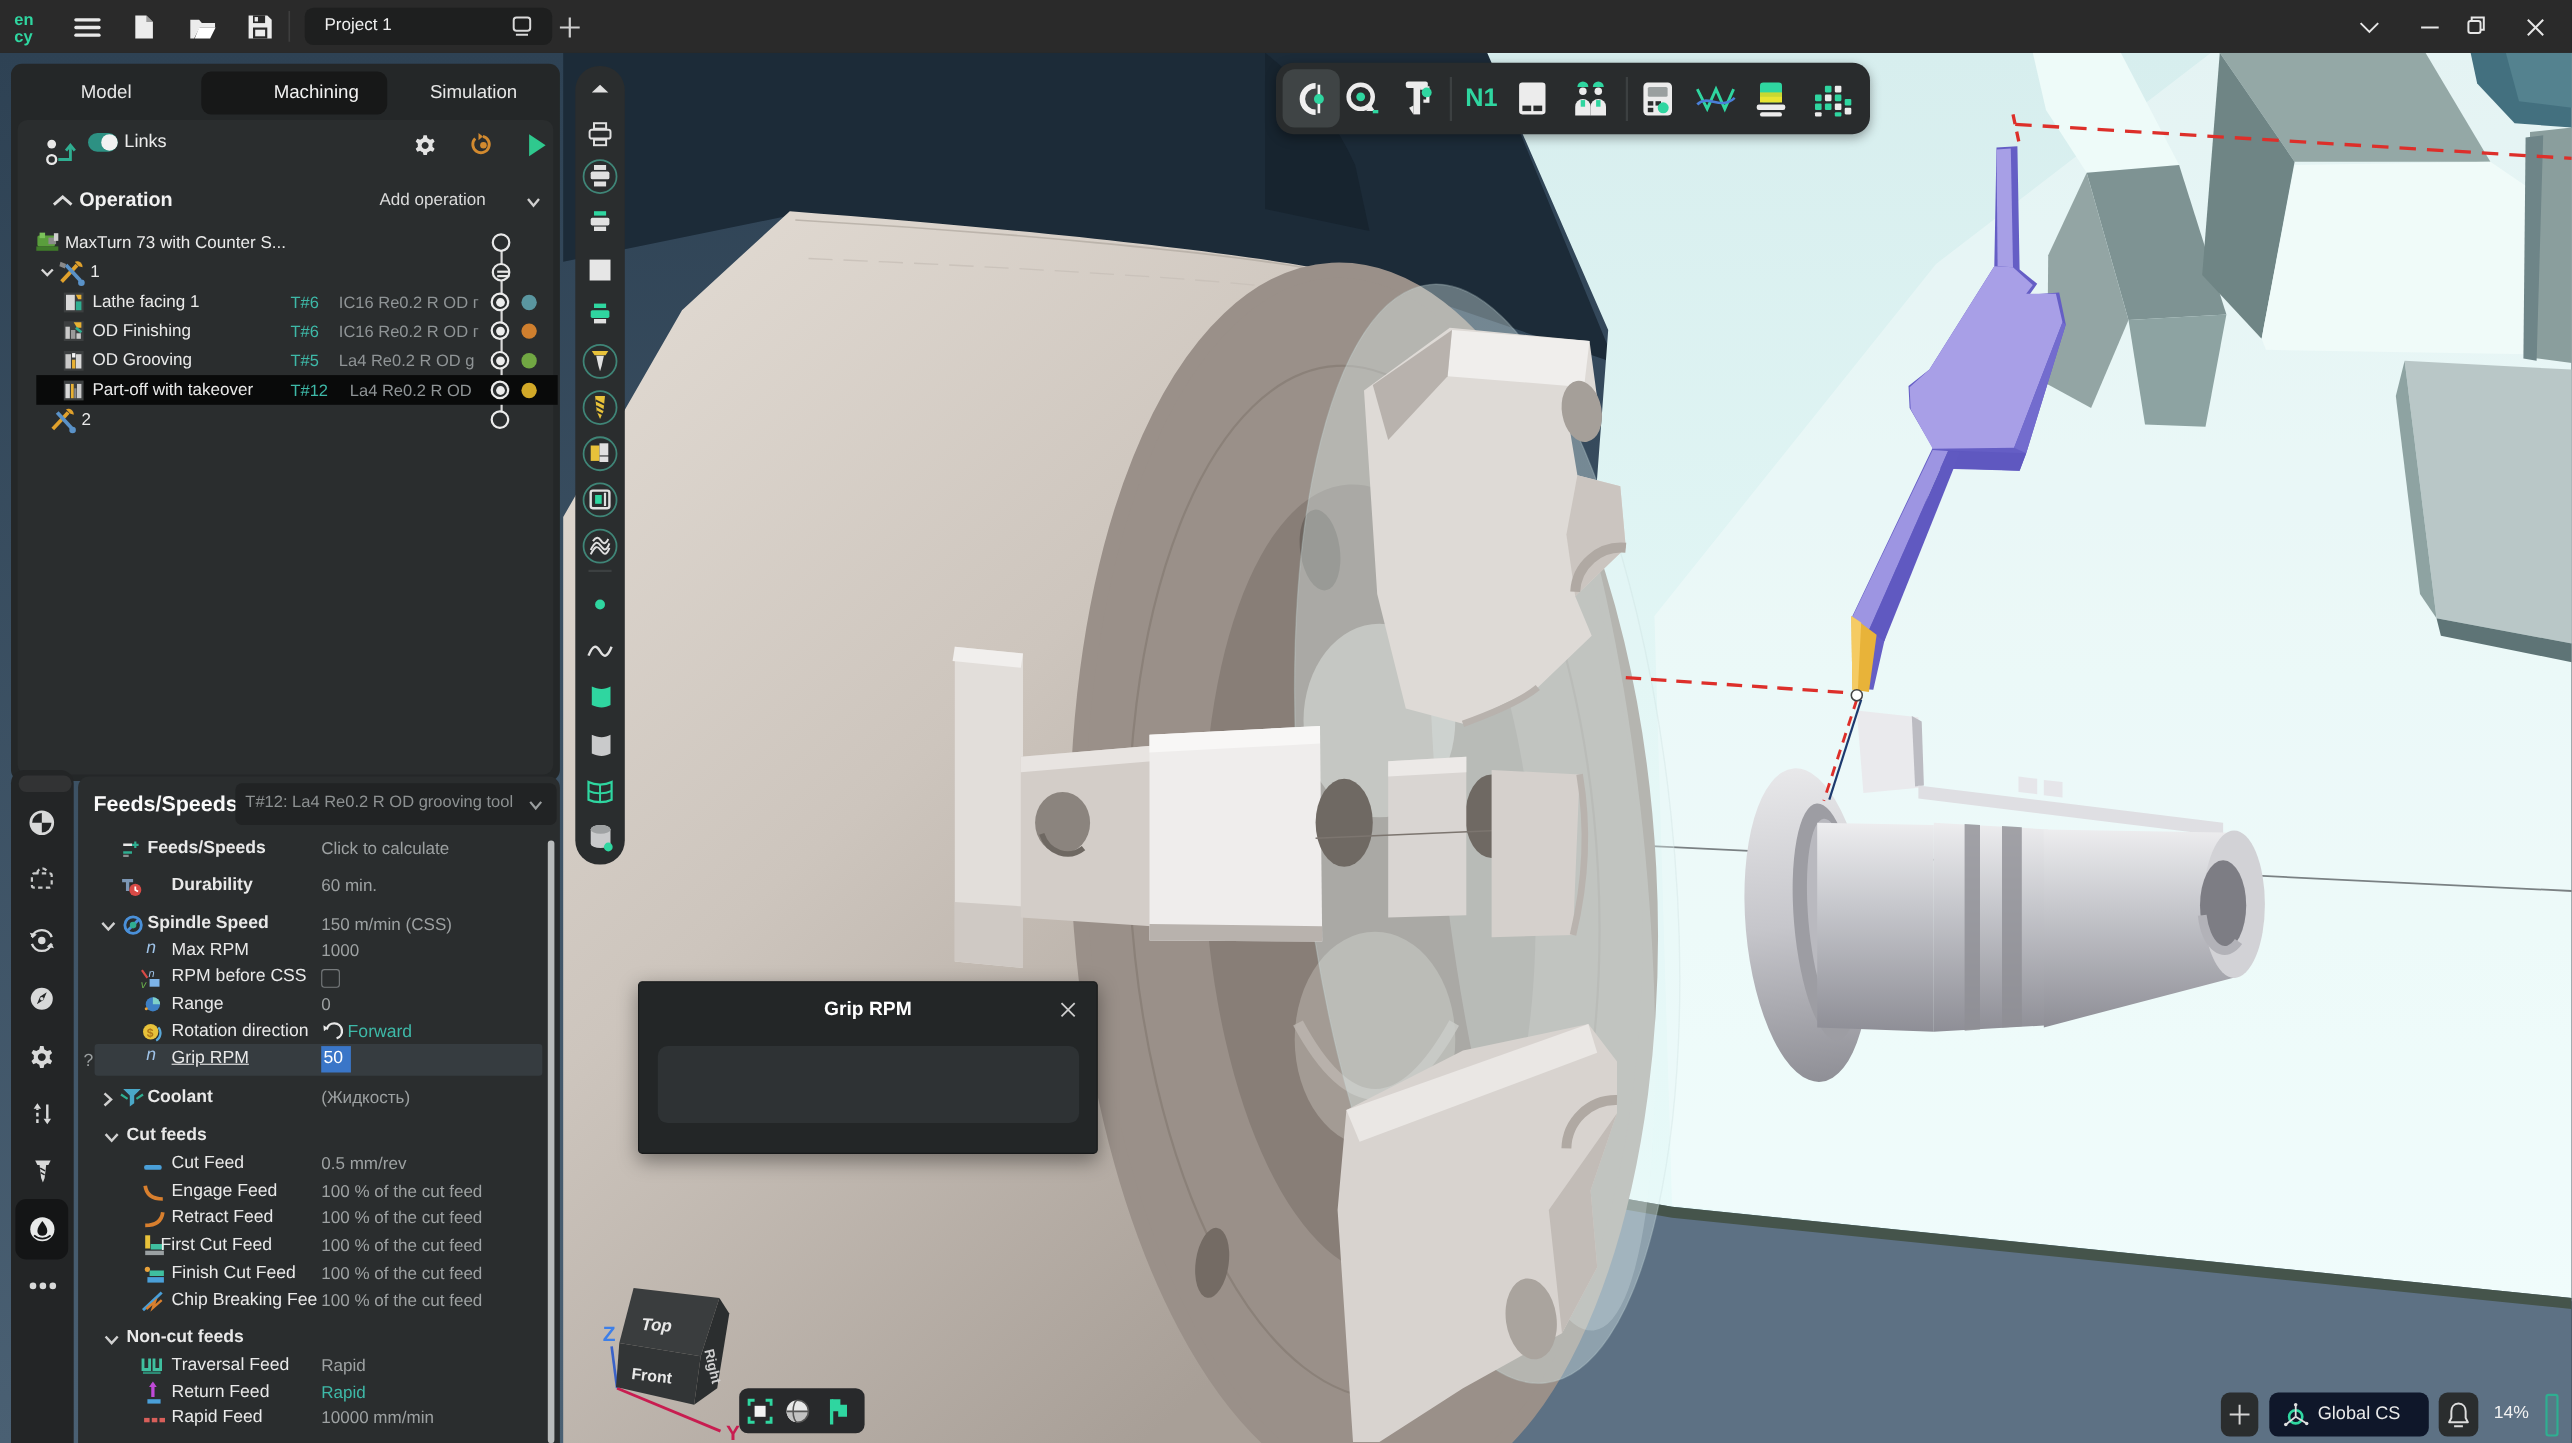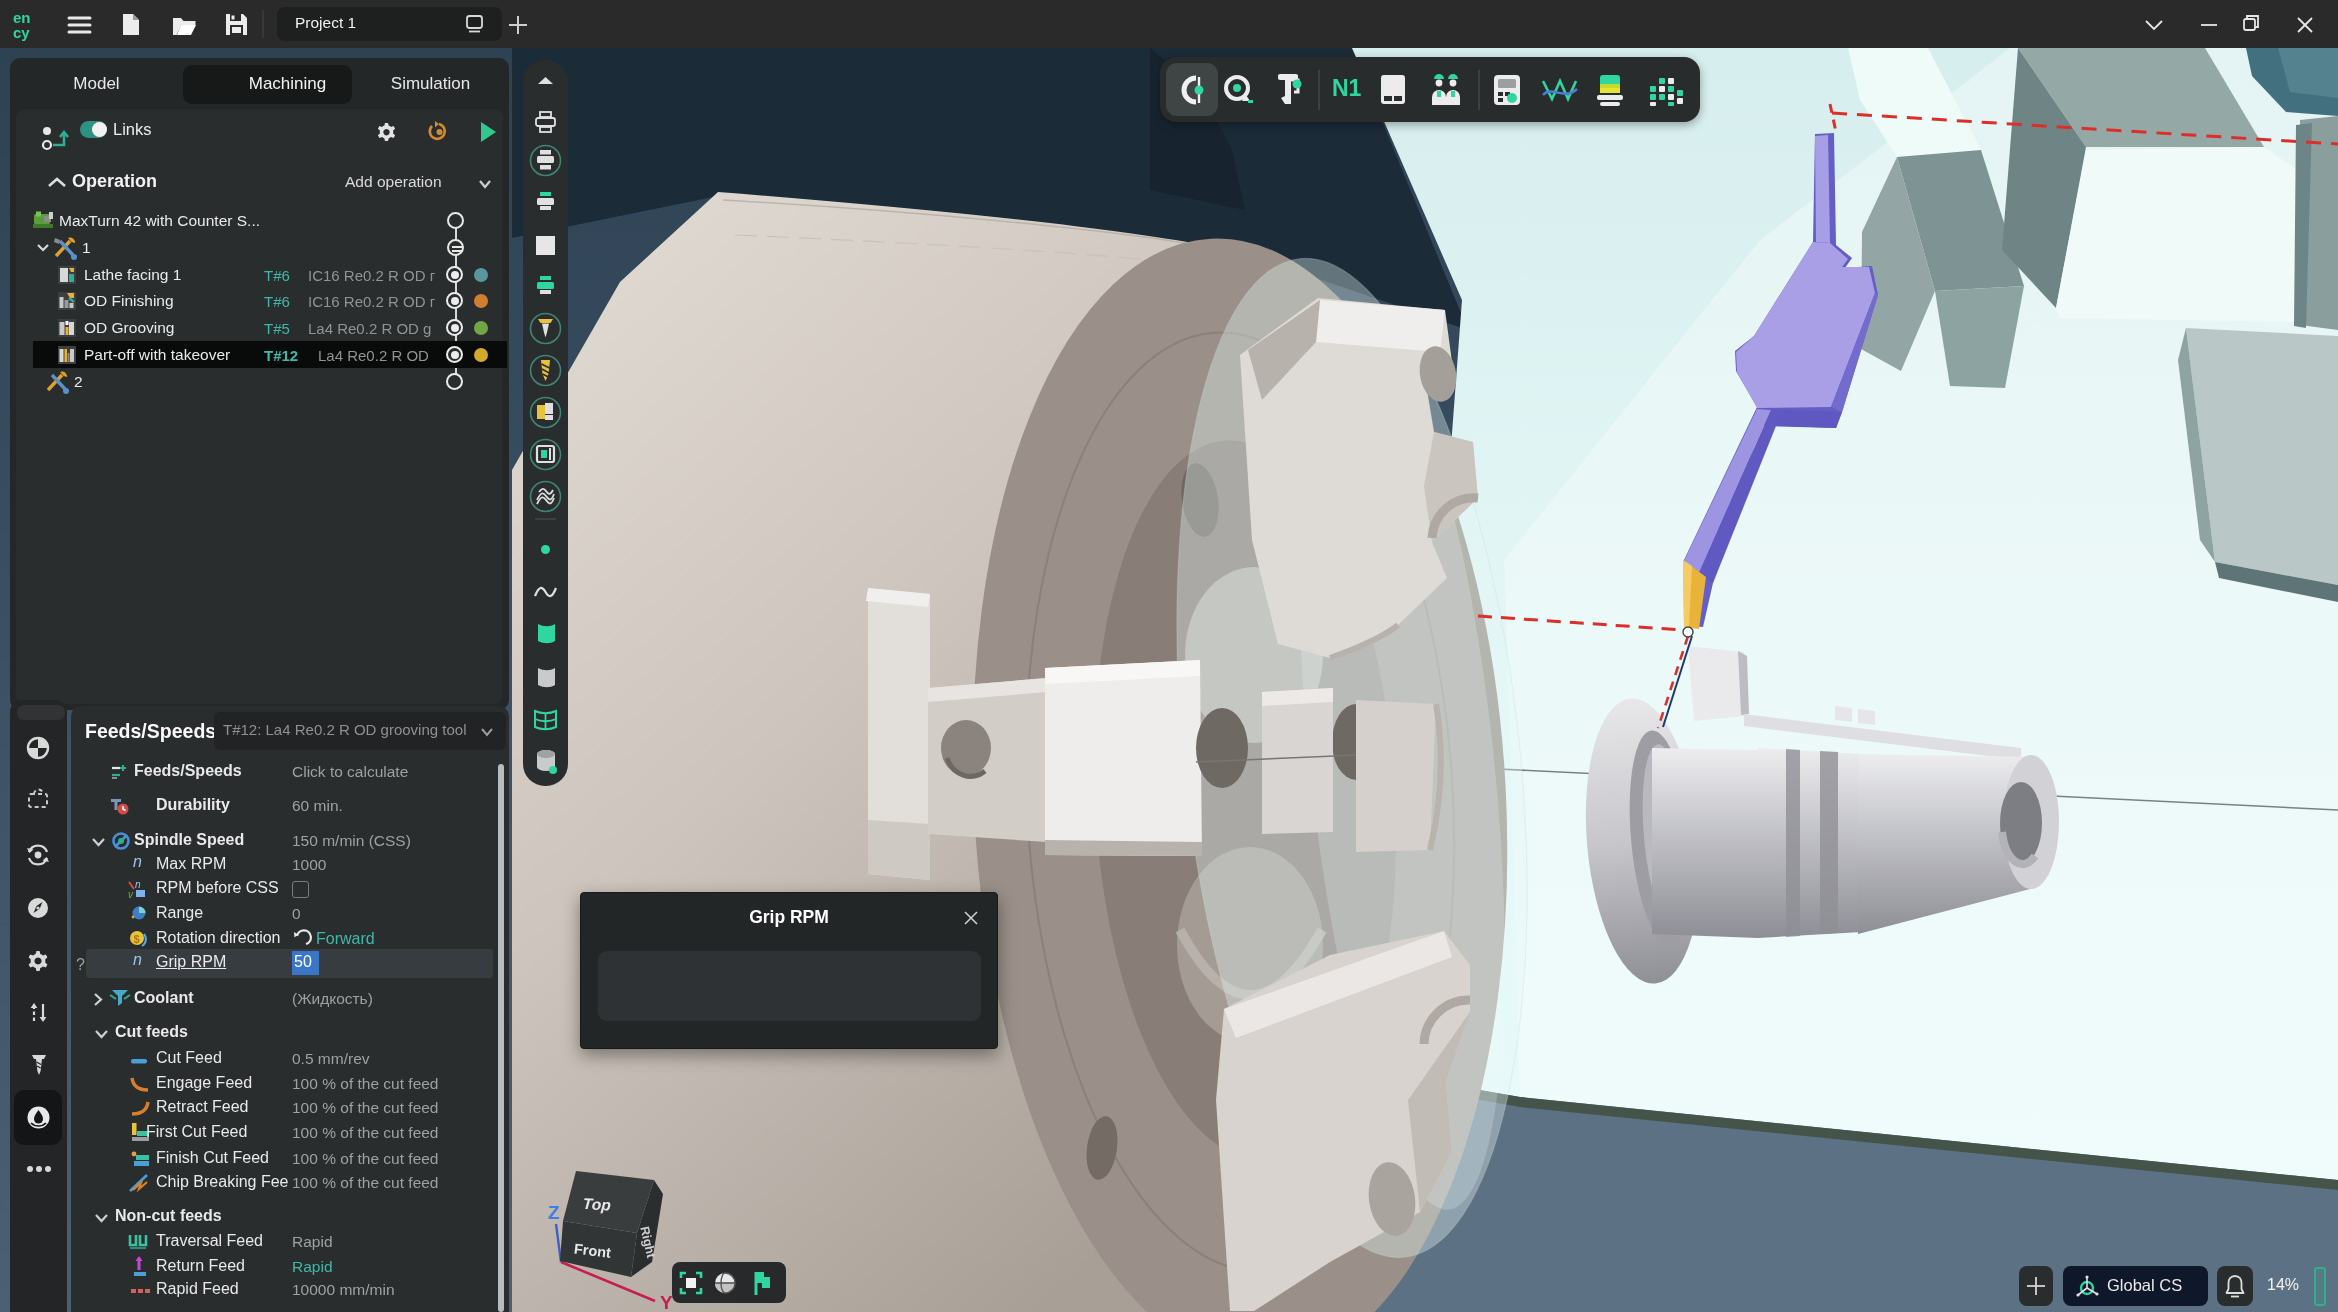--- a/index.html
+++ b/index.html
@@ -289,21 +289,21 @@
 
   <div class="abs" style="left:445px;top:163px;width:2px;height:161px;background:#d8d8d8;"></div>
 
   <svg class="abs" style="left:22px;top:152px" width="24" height="22" viewBox="0 0 24 22">
     <rect x="2" y="4" width="16" height="10" rx="1.5" fill="#5a9e3c"></rect>
     <rect x="4" y="1.5" width="5" height="5" fill="#7bc25a"></rect>
     <rect x="12" y="6" width="7" height="6" fill="#8c8c8c"></rect>
     <rect x="1" y="14" width="20" height="4" fill="#3f7a2a"></rect>
     <rect x="17" y="2" width="4" height="7" fill="#cfcfcf"></rect>
   </svg>
-  <div class="abs" style="left:49px;top:154px;font-size:15.5px;color:#eaeaea;">MaxTurn 42 with Counter S...</div>
+  <div class="abs" style="left:49px;top:154px;font-size:15.5px;color:#eaeaea;">MaxTurn 73 with Counter S...</div>
   <div class="abs" style="left:437px;top:154px;width:17px;height:17px;border:2.4px solid #e8e8e8;border-radius:50%;background:#2a2d2e;"></div>
 
   <svg class="abs" style="left:26px;top:184px" width="14" height="11" viewBox="0 0 14 11">
         <polyline points="2,3 7,8 12,3" fill="none" stroke="#d8d8d8" stroke-width="2.2"></polyline>
       </svg>
   <svg class="abs" style="left:42px;top:178px" width="26" height="24" viewBox="0 0 26 24">
     <line x1="4" y1="20" x2="18" y2="5" stroke="#e0a12c" stroke-width="3.4"></line>
     <path d="M 16 2 a 5 5 0 0 1 7 5 l -3.4 -1 z" fill="#e0a12c"></path>
     <line x1="8" y1="5" x2="21" y2="19" stroke="#5a92c8" stroke-width="3.4"></line>
     <circle cx="22" cy="21" r="3" fill="#5a92c8"></circle>
@@ -370,21 +370,21 @@
   <div class="opdot" style="left:474px;top:321px;background:#71a743;"></div>
 
   <svg class="abs" style="left:57px;top:345px" width="20" height="20" viewBox="0 0 20 20">
     <rect x="1" y="1" width="18" height="18" fill="#3c3f40"></rect>
     <rect x="2.5" y="4" width="4" height="13" fill="#d8d8d8"></rect>
         <rect x="13" y="4" width="4" height="13" fill="#c9c9c9"></rect>
     <rect x="7.5" y="4" width="2.5" height="13" fill="#e8b133"></rect>
         <rect x="10.5" y="8" width="2" height="9" fill="#8a8a8a"></rect>
   </svg>
   <div class="oplab" style="left:84px;top:346px;">Part-off with takeover</div>
-  <div class="optn" style="left:264px;top:347px;font-weight:bold;">T#12</div>
+  <div class="optn" style="left:264px;top:347px;">T#12</div>
   <div class="optool" style="left:318px;top:347px;">La4 Re0.2 R OD</div>
   <div class="opring" style="left:446px;top:346px;"></div>
   <div class="opdotw" style="left:450.5px;top:350.5px;"></div>
   <div class="opdot" style="left:474px;top:348px;background:#d2a928;"></div>
 
   <svg class="abs" style="left:44px;top:370px" width="26" height="24" viewBox="0 0 26 24">
     <line x1="4" y1="20" x2="18" y2="5" stroke="#e0a12c" stroke-width="3.4"></line>
     <path d="M 16 2 a 5 5 0 0 1 7 5 l -3.4 -1 z" fill="#e0a12c"></path>
     <line x1="8" y1="5" x2="21" y2="19" stroke="#5a92c8" stroke-width="3.4"></line>
     <circle cx="22" cy="21" r="3" fill="#5a92c8"></circle>

